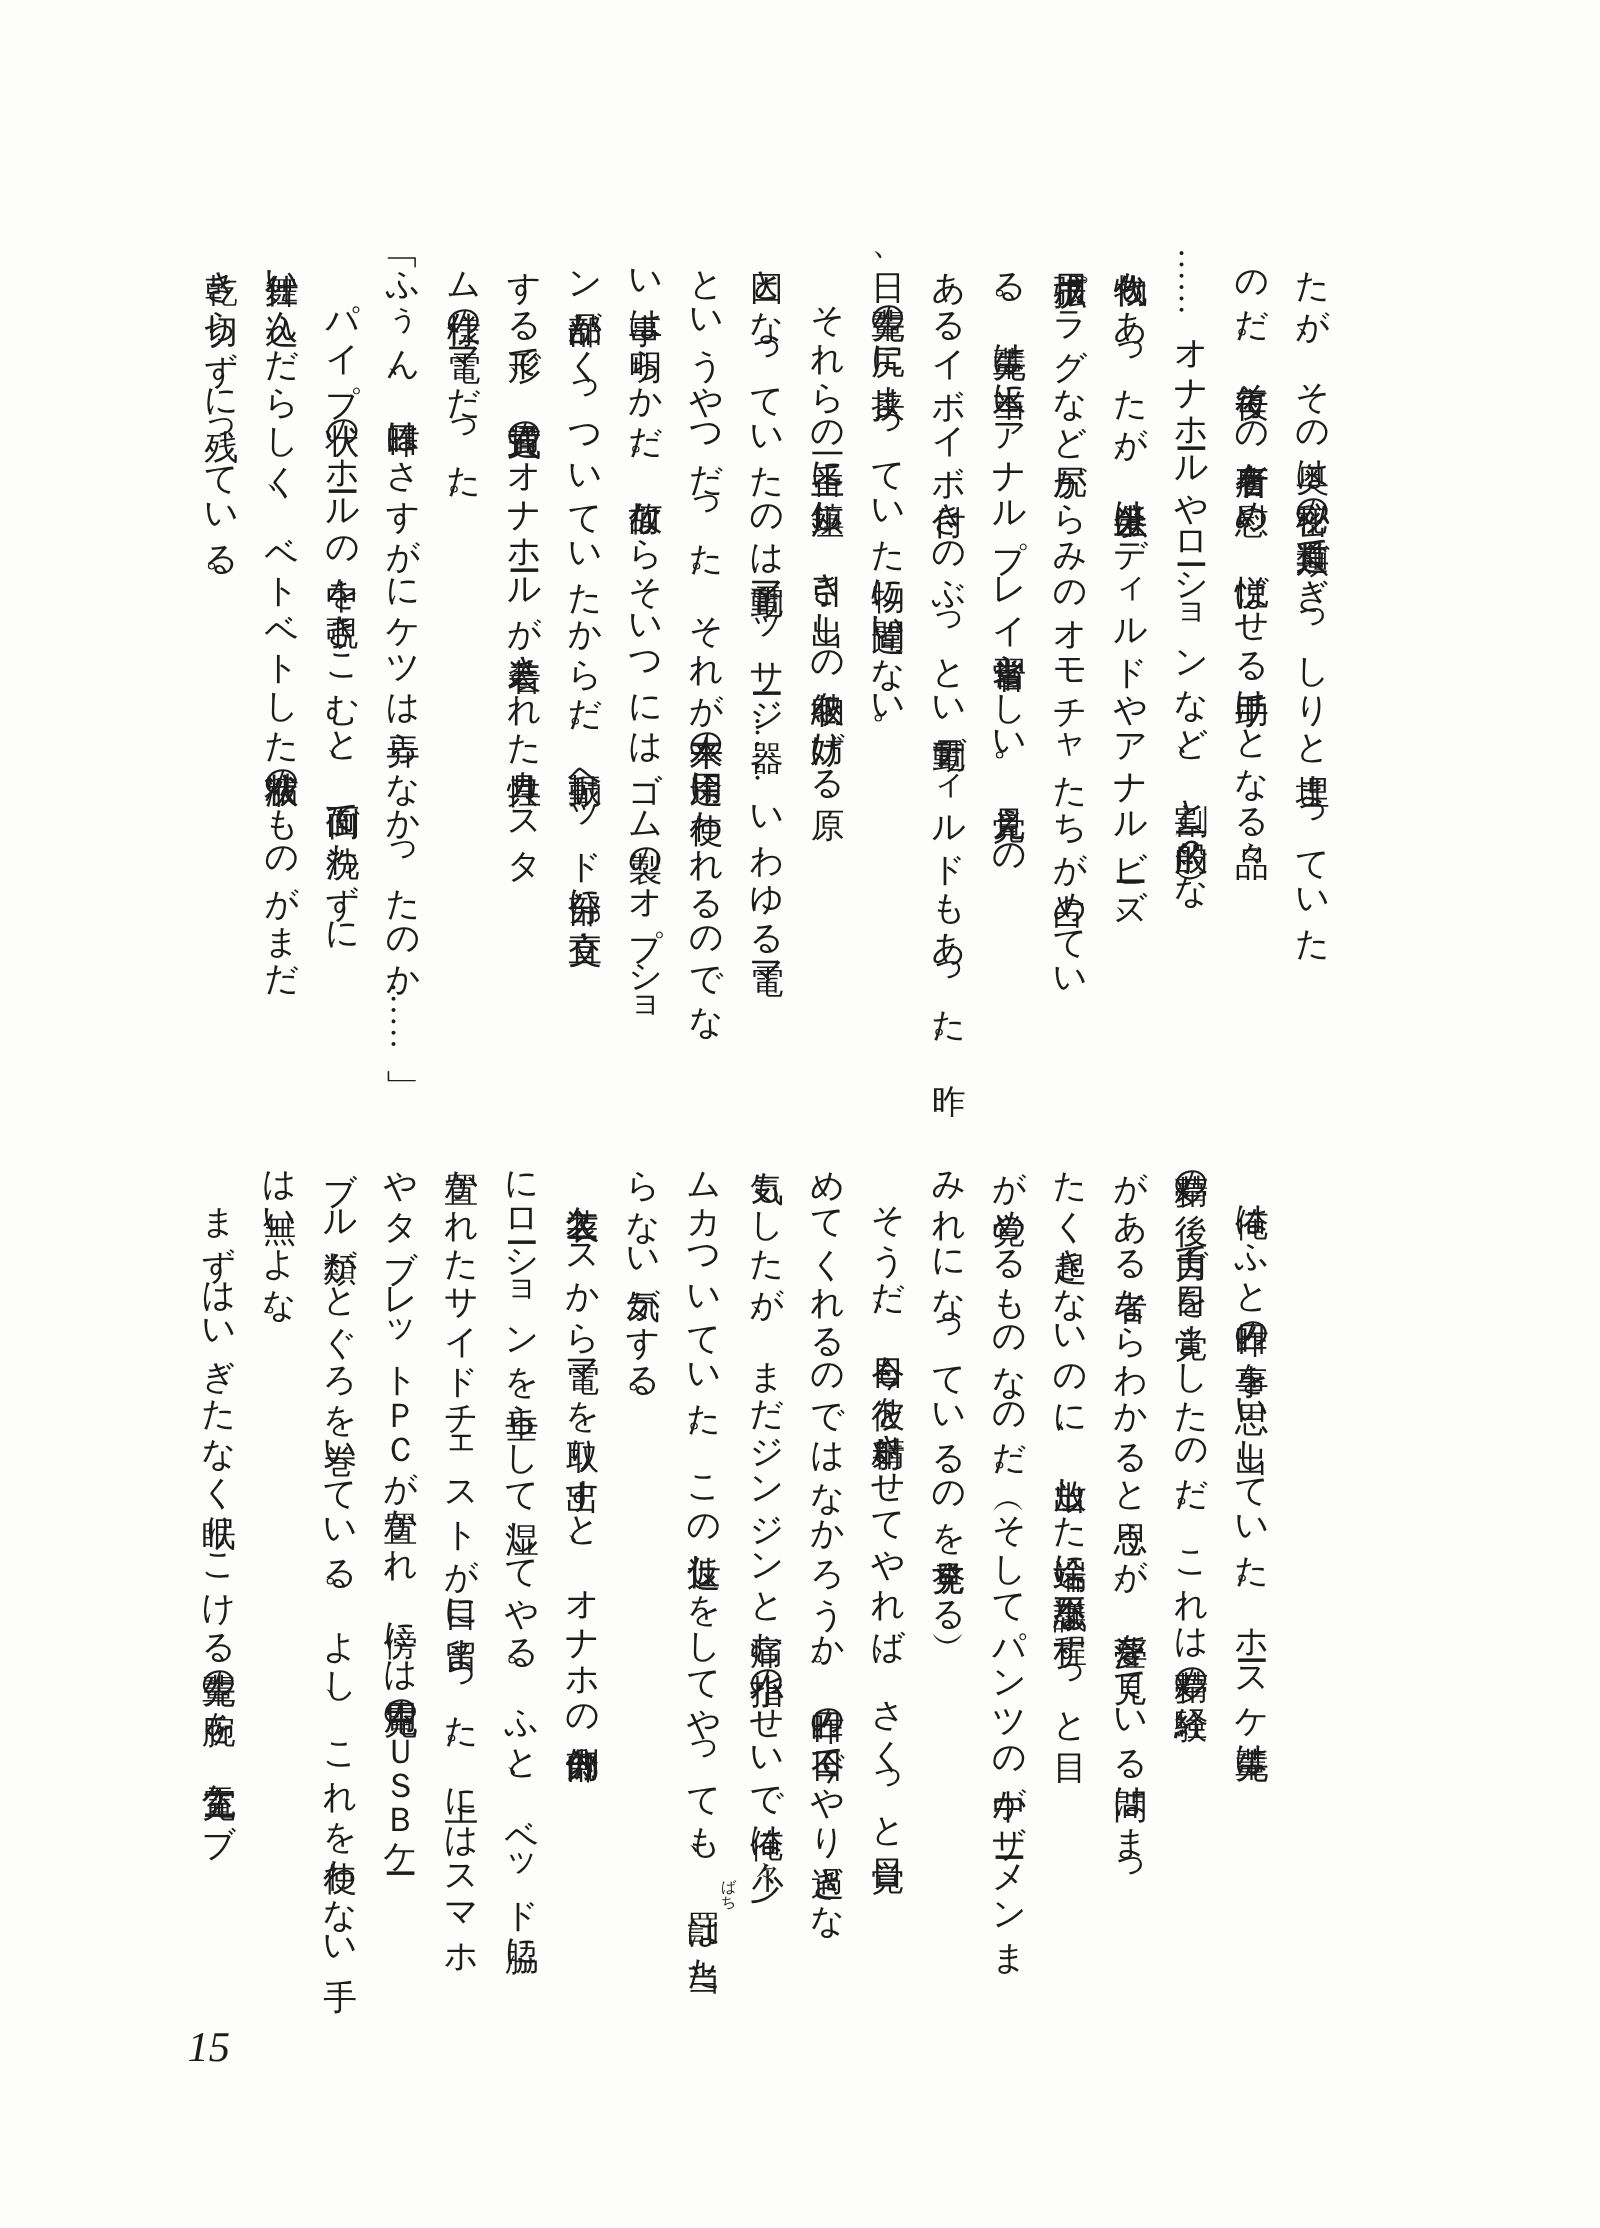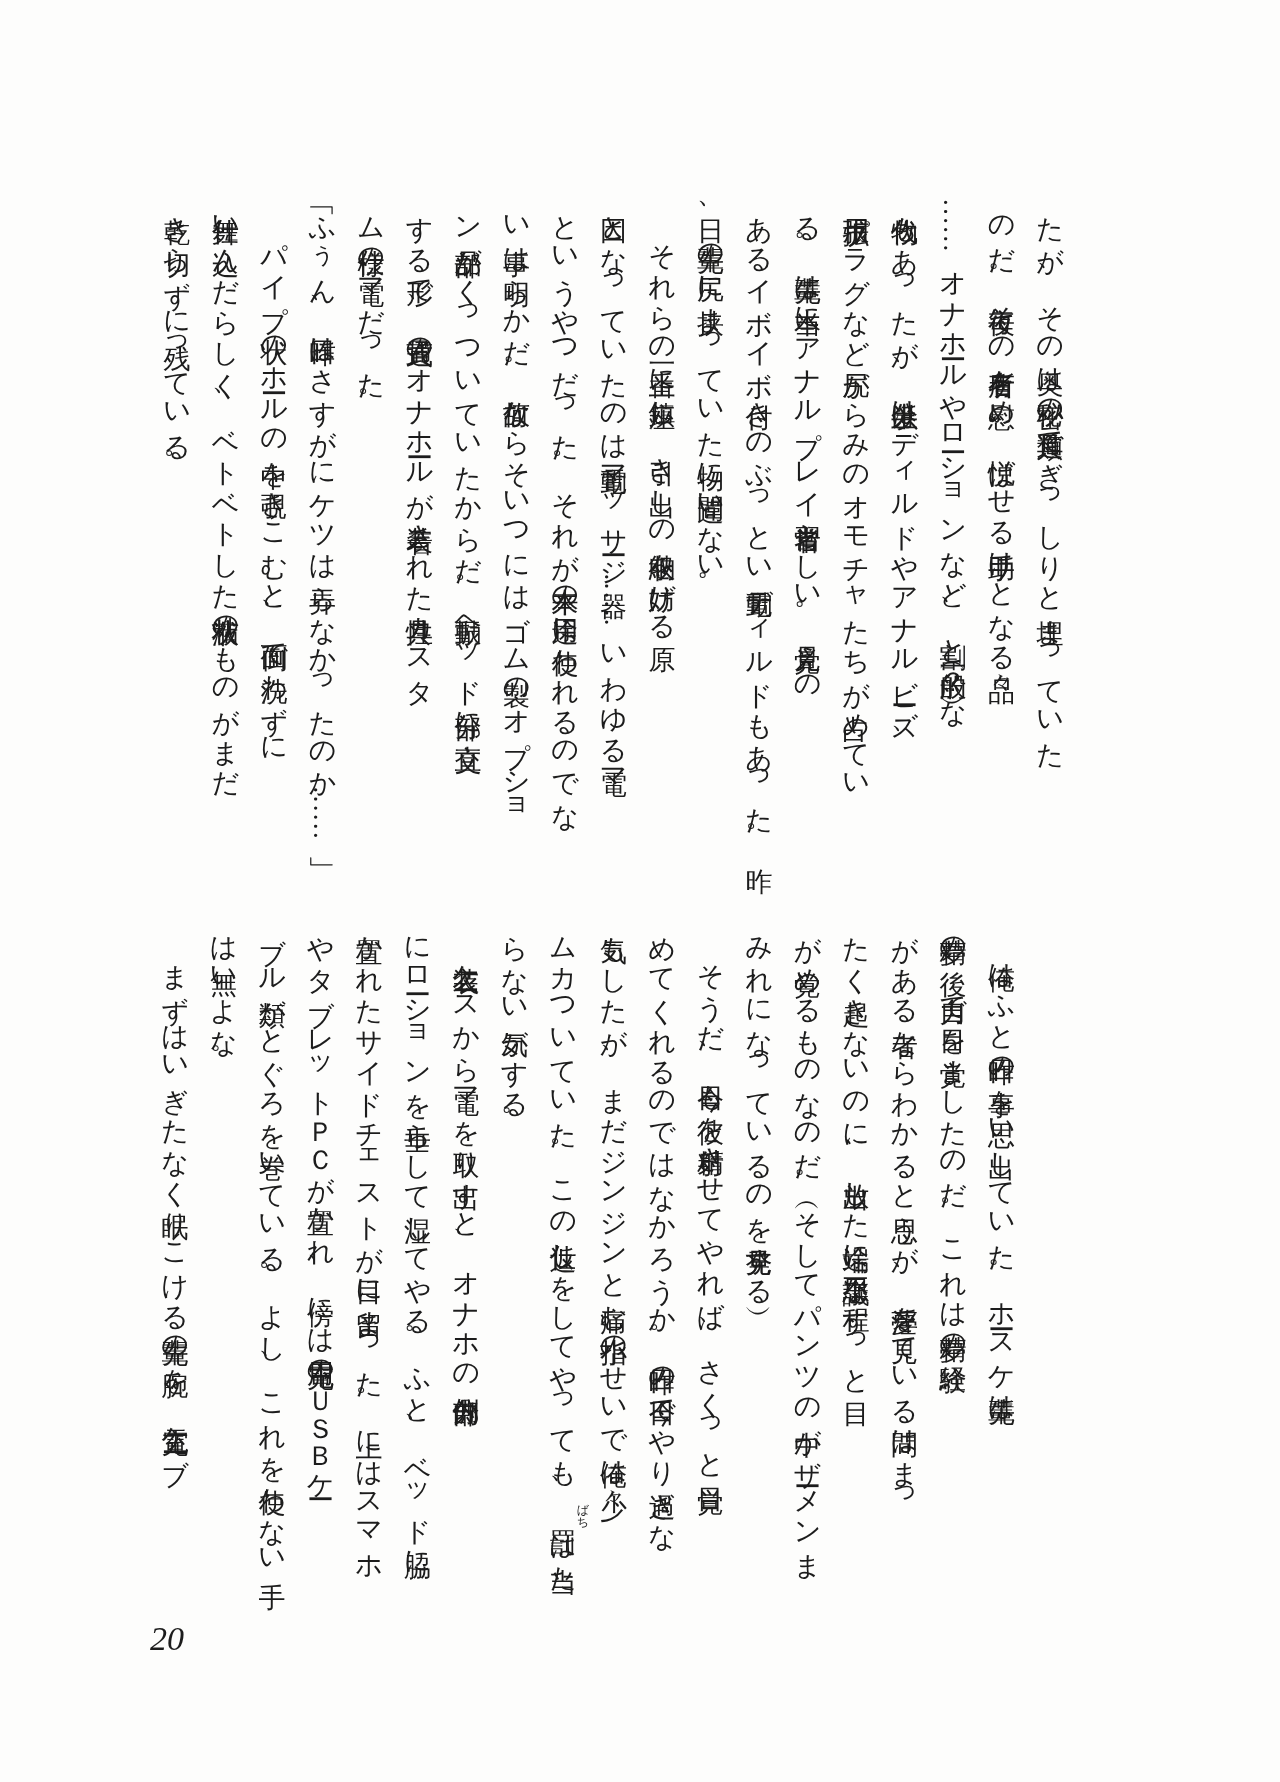--- a/index.html
+++ b/index.html
@@ -94,15 +94,15 @@
       <div class="line">らない気がする。</div>
       <div class="line">　衣装ケースから電マを取り出すと、オナホの内側部分</div>
       <div class="line">にローションを垂らして湿してやる。ふと、ベッド脇に</div>
       <div class="line">置かれたサイドチェストが目に留まった。上にはスマホ</div>
       <div class="line">やタブレットＰＣが置かれ、傍には充電用のＵＳＢケー</div>
       <div class="line">ブル類がとぐろを巻いている。よし、これを使わない手</div>
       <div class="line">は無いよな。</div>
       <div class="line">　まずはいぎたなく眠りこける先輩の腕を、充電ケーブ</div>
     </div>
 
-  <div class="page-number">20</div>
+  <div class="page-number">15</div>
 
 </div>
 
 </body></html>

